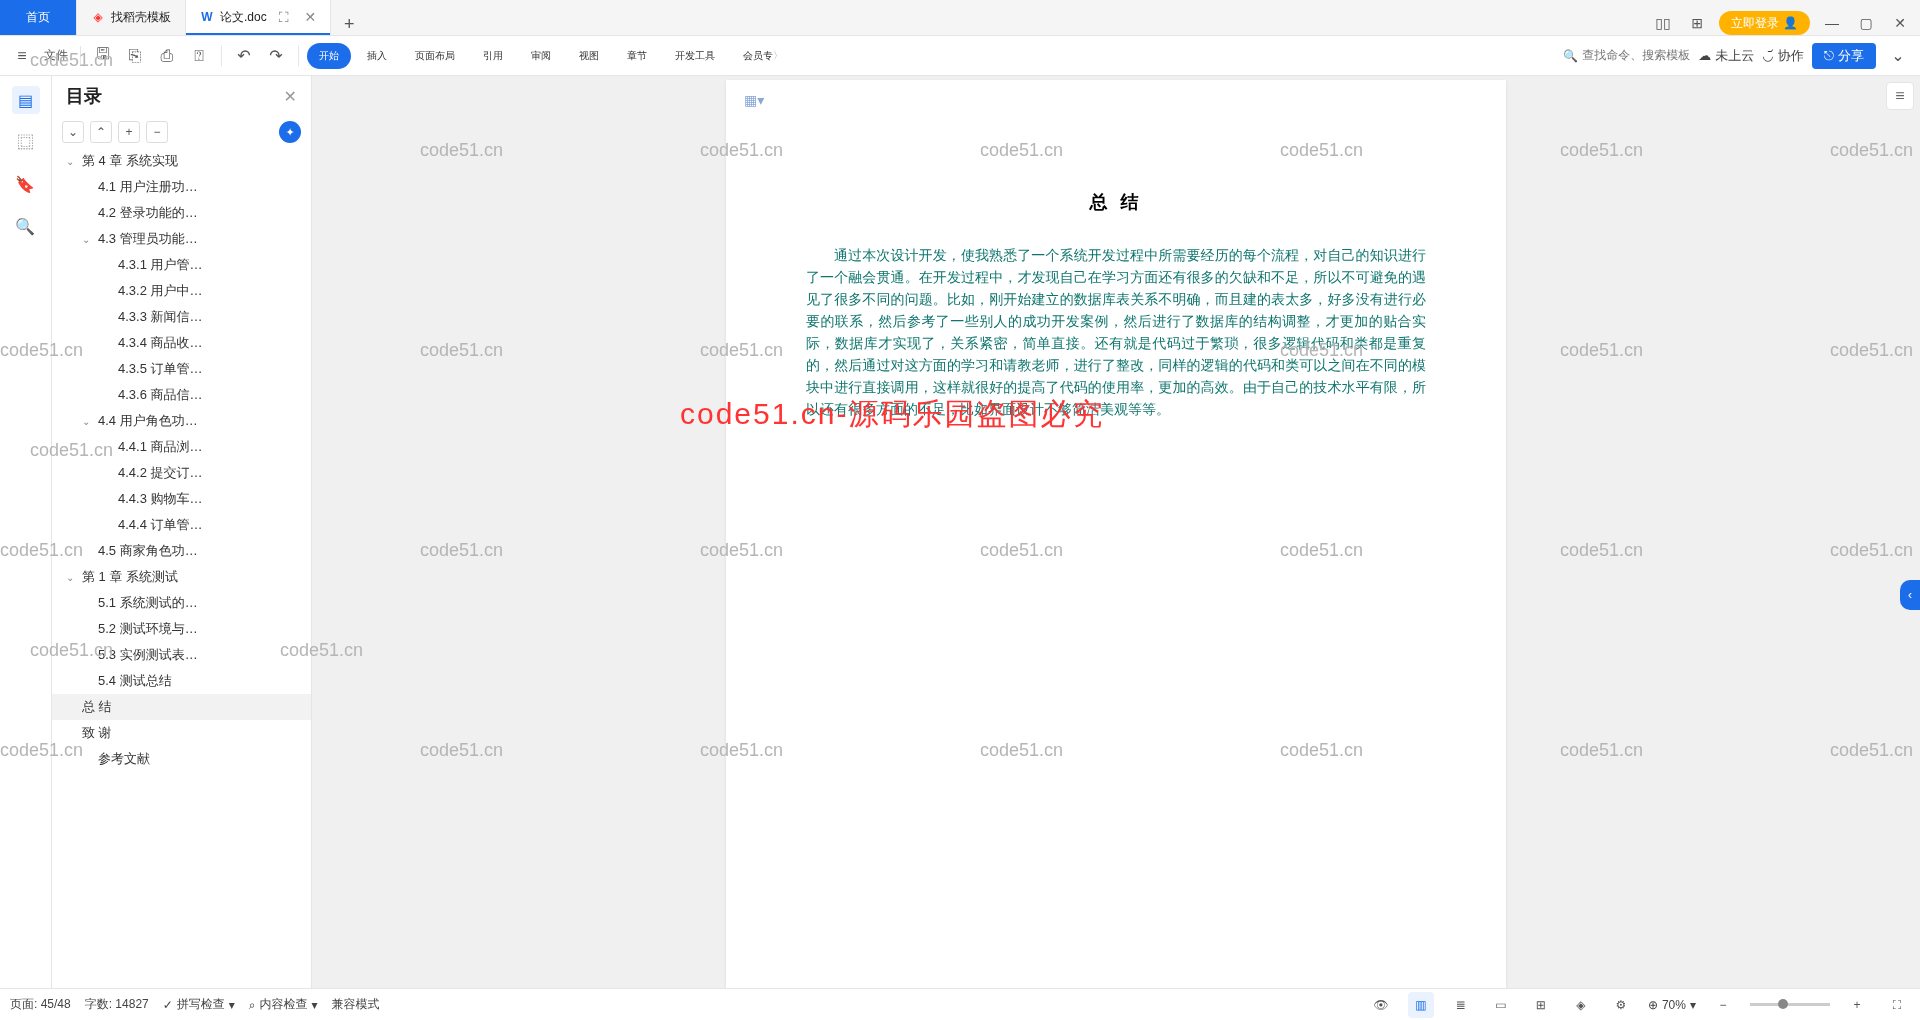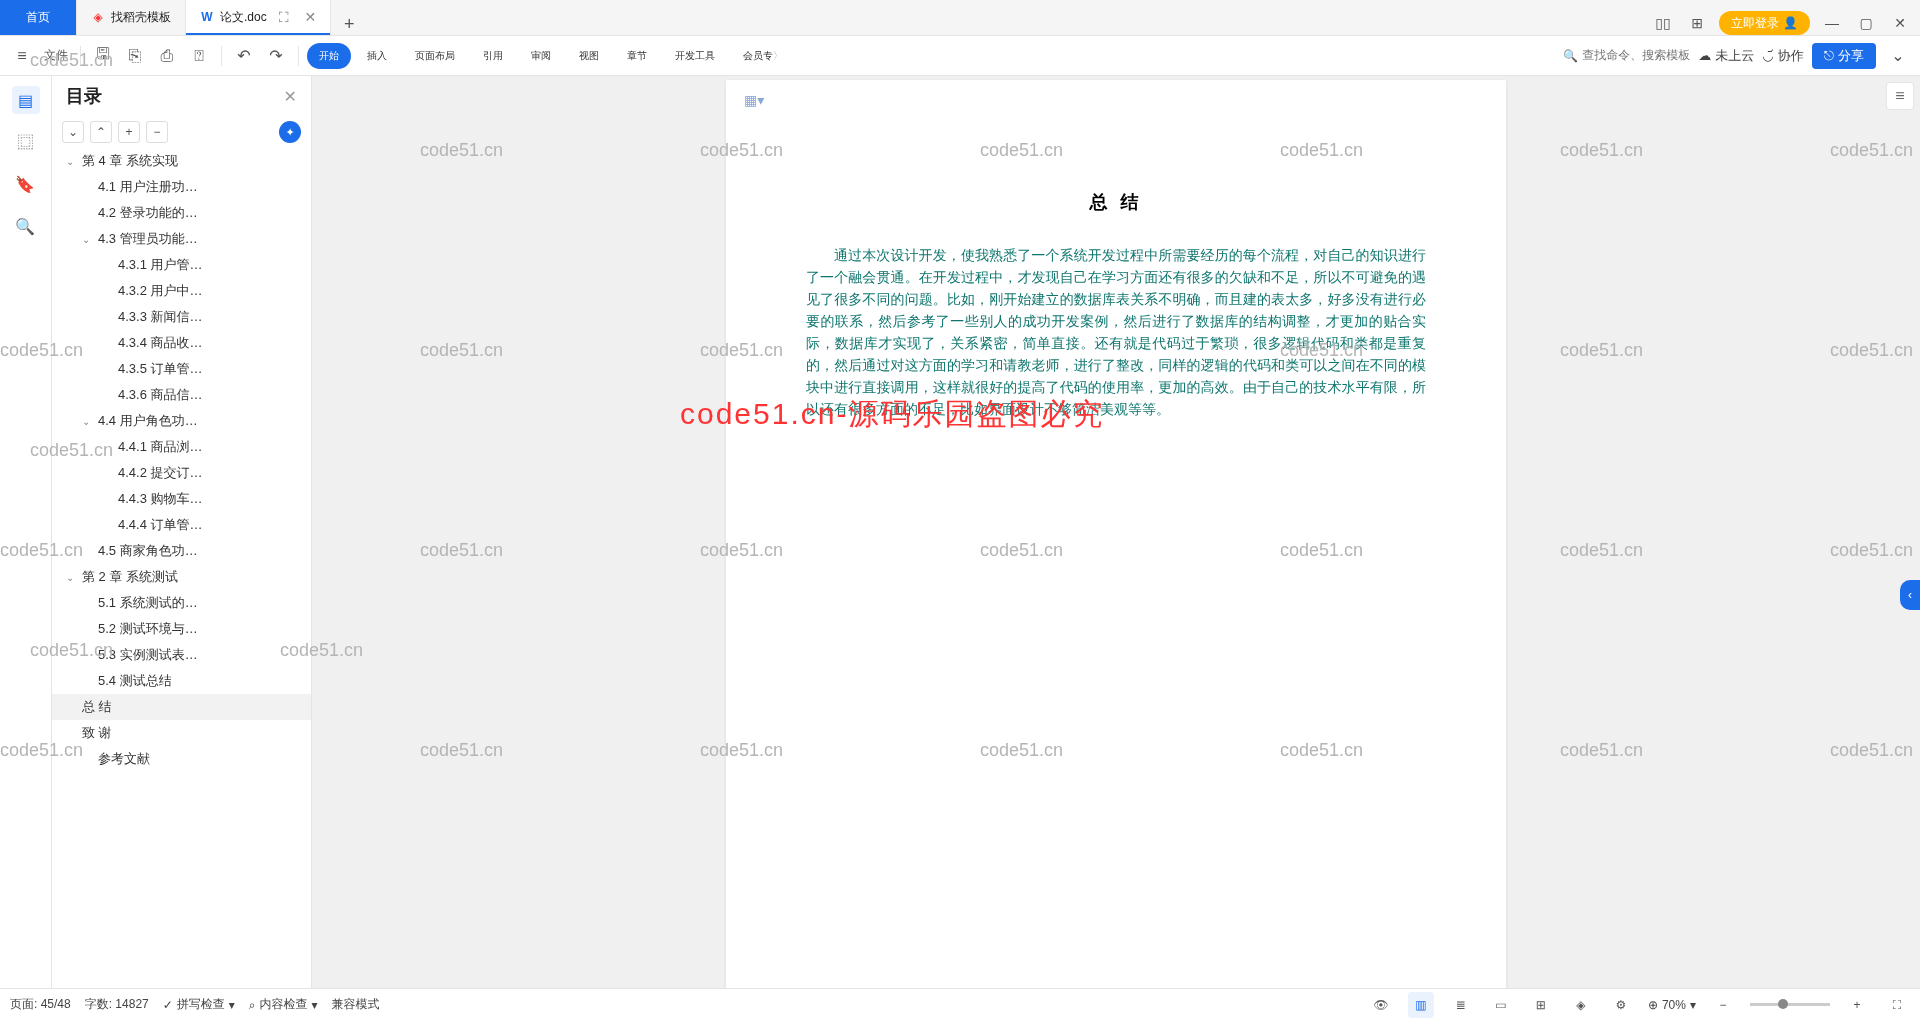--- a/index.html
+++ b/index.html
@@ -214,21 +214,21 @@
         <div class="i l3">
           <span class="chev"></span>
           <span>4.4.4 订单管…</span>
         </div>
         <div class="i l2">
           <span class="chev"></span>
           <span>4.5 商家角色功…</span>
         </div>
         <div class="i l1">
           <span class="chev">⌄</span>
-          <span>第 2 章  系统测试</span>
+          <span>第 1 章  系统测试</span>
         </div>
         <div class="i l2">
           <span class="chev"></span>
           <span>5.1 系统测试的…</span>
         </div>
         <div class="i l2">
           <span class="chev"></span>
           <span>5.2 测试环境与…</span>
         </div>
         <div class="i l2">

